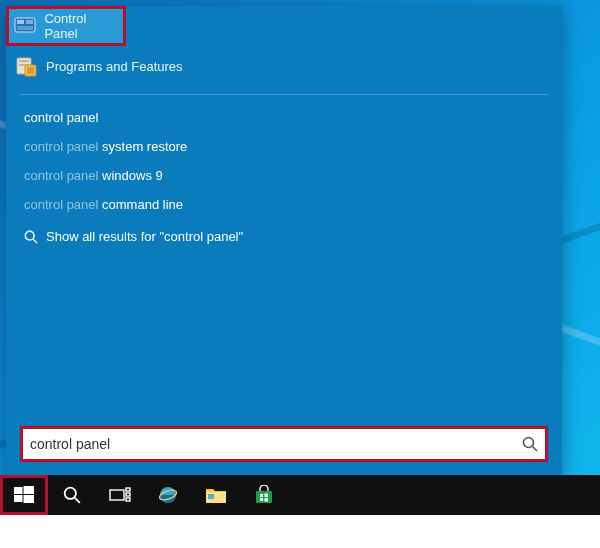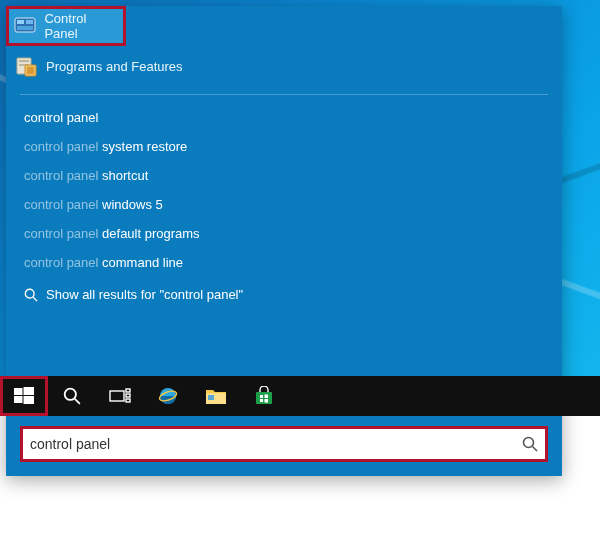--- a/index.html
+++ b/index.html
@@ -1,16 +1,16 @@
 <!DOCTYPE html>
 <html><head>
 <meta charset="utf-8">
 <style>
   html,body{margin:0;padding:0;width:600px;height:548px;overflow:hidden;font-family:"Segoe UI",Arial,sans-serif;font-size:13px;}
-  .desktop{position:relative;width:600px;height:416px;background:linear-gradient(135deg,#0e6fb8 0%,#0a8cd8 40%,#0aa4e8 70%,#13b8ee 100%);}
+  .desktop{position:relative;width:600px;height:515px;background:linear-gradient(135deg,#0e6fb8 0%,#0a8cd8 40%,#0aa4e8 70%,#13b8ee 100%);}
   .desktop::before{content:"";position:absolute;inset:0;background:
      linear-gradient(200deg,transparent 46%,rgba(255,255,255,.22) 46.3%,rgba(255,255,255,.22) 47%,transparent 47.3%),
      linear-gradient(160deg,transparent 60%,rgba(0,0,0,.15) 60.3%,rgba(0,0,0,.15) 61%,transparent 61.3%);}
   .panel{position:absolute;left:6px;top:6px;width:556px;height:470px;background:#0a7bbd;box-shadow:0 4px 18px rgba(0,0,0,.35);}
   .top-results{padding:0;}
   .result-row{display:flex;align-items:center;height:40px;padding:0 8px;color:#fff;cursor:pointer;}
   .result-row.selected{background:#2a9ad6;}
   .hl-red{outline:3px solid #b2122b;outline-offset:-3px;}
   .result-row.selected.hl-red{width:120px;box-sizing:border-box;}
   .icon-slot{width:24px;height:24px;margin-right:8px;display:flex;align-items:center;justify-content:center;}
@@ -59,23 +59,21 @@
         </span>
         <span class="result-label">Programs and Features</span>
       </div>
     </div>
 
     <div class="divider"></div>
 
     <div class="suggestions">
       <div class="sugg"><span class="prefix"></span><span class="match">control panel</span></div>
       <div class="sugg"><span class="prefix">control panel </span><span class="match">system restore</span></div>
-      <div class="sugg"><span class="prefix">control panel </span><span class="match">shortcut</span></div>
-      <div class="sugg"><span class="prefix">control panel </span><span class="match">windows 5</span></div>
-      <div class="sugg"><span class="prefix">control panel </span><span class="match">default programs</span></div>
+      <div class="sugg"><span class="prefix">control panel </span><span class="match">windows 9</span></div>
       <div class="sugg"><span class="prefix">control panel </span><span class="match">command line</span></div>
     </div>
 
     <div class="showall">
       <span>
         <svg width="14" height="14" viewBox="0 0 16 16" stroke="#fff" stroke-width="1.6" fill="none">
             <circle cx="6.5" cy="6.5" r="5"></circle>
             <line x1="10.5" y1="10.5" x2="15" y2="15"></line>
           </svg>
       </span>

